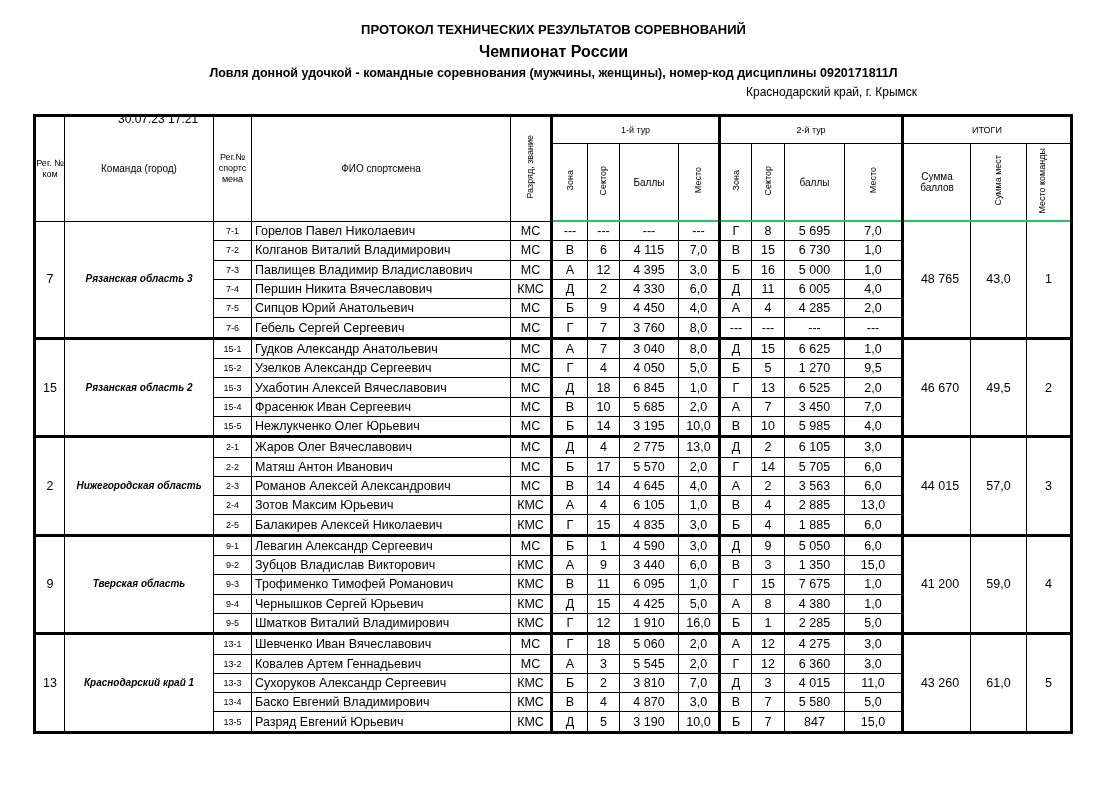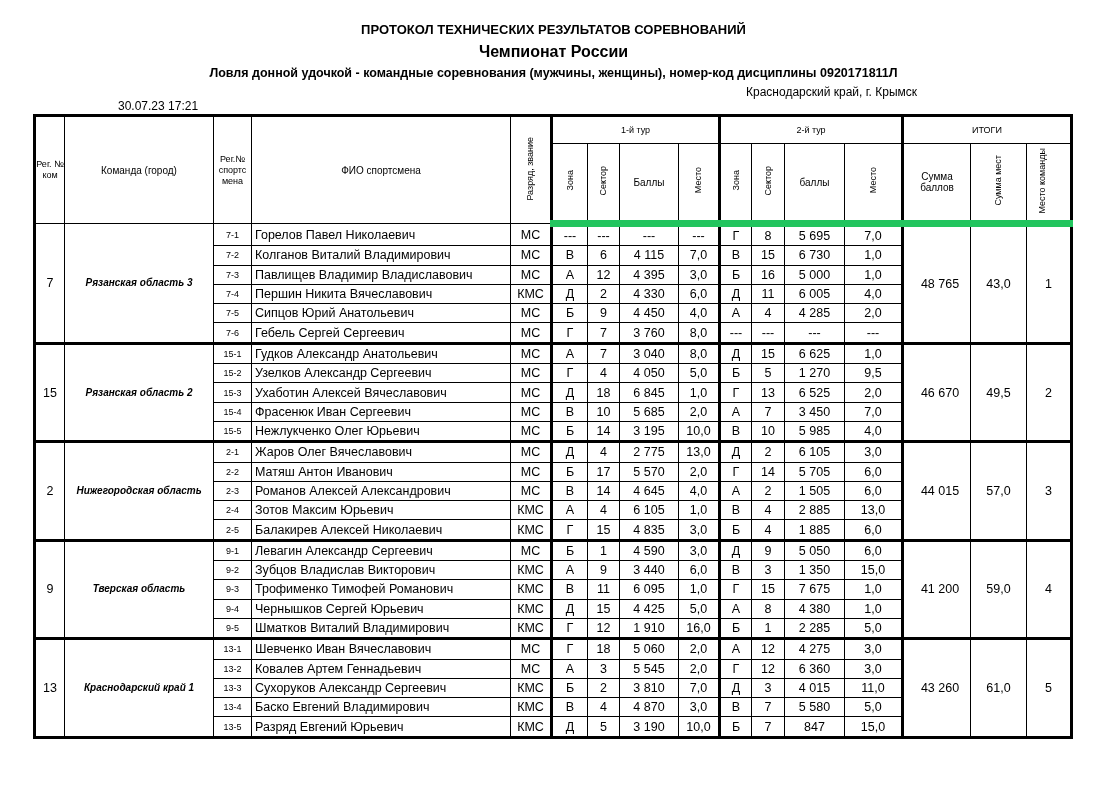--- a/index.html
+++ b/index.html
@@ -2,40 +2,40 @@
 <html><head>
 <meta charset="utf-8">
 <style>
   html, body { margin:0; padding:0; background:#fff; }
   body { width:1107px; height:791px; position:relative; overflow:hidden;
          font-family:"Liberation Sans", sans-serif; color:#000; }
   .title { position:absolute; left:0; width:1107px; text-align:center; font-weight:bold; }
   .t1 { top:22px; font-size:13px; }
   .t2 { top:43px; font-size:16px; }
   .t3 { top:66px; font-size:12.5px; }
-  .meta-date { position:absolute; left:118px; top:99px; font-size:12px; }
+  .meta-date { position:absolute; left:118px; top:112px; font-size:12px; }
   .meta-place { position:absolute; left:746px; top:85px; font-size:12px; }
   table.res { position:absolute; left:33px; top:114px; border-collapse:collapse;
               table-layout:fixed; border:3px solid #000; }
   table.res td, table.res th { border:1px solid #000; padding:0; font-weight:normal;
               text-align:center; vertical-align:middle; overflow:hidden; white-space:nowrap; }
   th { font-size:9px; line-height:11px; }
   th.grp { font-weight:bold; font-size:9px; height:26px; }
   th.sub { height:76px; }
   .vert { writing-mode:vertical-rl; transform:rotate(180deg); display:inline-block; white-space:nowrap; }
   .wrap { white-space:normal !important; }
   td { font-size:12.5px; height:18.3px; line-height:18px; }
   td.reg { font-size:9px; }
   td.name { text-align:left !important; padding-left:3px !important; }
   td.team { font-size:10px; font-weight:bold !important;font-style:italic; }
   td.big { font-size:12.5px; }
   td.sum { text-align:center; padding-left:6px !important; }
   .thickL { border-left:3px solid #000 !important; }
   .thickT td { border-top:3px solid #000 !important; }
-  thead tr:last-child th { border-bottom:7px solid #22c55e; }
+  thead tr:last-child th { border-bottom:2px solid #22c55e; }
 </style>
 </head>
 <body>
 
 <div class="title t1">ПРОТОКОЛ ТЕХНИЧЕСКИХ РЕЗУЛЬТАТОВ СОРЕВНОВАНИЙ</div>
 <div class="title t2">Чемпионат России</div>
 <div class="title t3">Ловля донной удочкой - командные соревнования (мужчины, женщины), номер-код дисциплины 0920171811Л</div>
 <div class="meta-date">30.07.23 17:21</div>
 <div class="meta-place">Краснодарский край, г. Крымск</div>
 
@@ -271,21 +271,21 @@
       <tr>
         <td class="reg">2-3</td>
         <td class="name">Романов Алексей Александрович</td>
         <td>МС</td>
         <td class="thickL">В</td>
         <td>14</td>
         <td>4 645</td>
         <td>4,0</td>
         <td class="thickL">А</td>
         <td>2</td>
-        <td>1 505</td>
+        <td>3 563</td>
         <td>6,0</td>
       </tr>
       <tr>
         <td class="reg">2-4</td>
         <td class="name">Зотов Максим Юрьевич</td>
         <td>КМС</td>
         <td class="thickL">А</td>
         <td>4</td>
         <td>6 105</td>
         <td>1,0</td>

